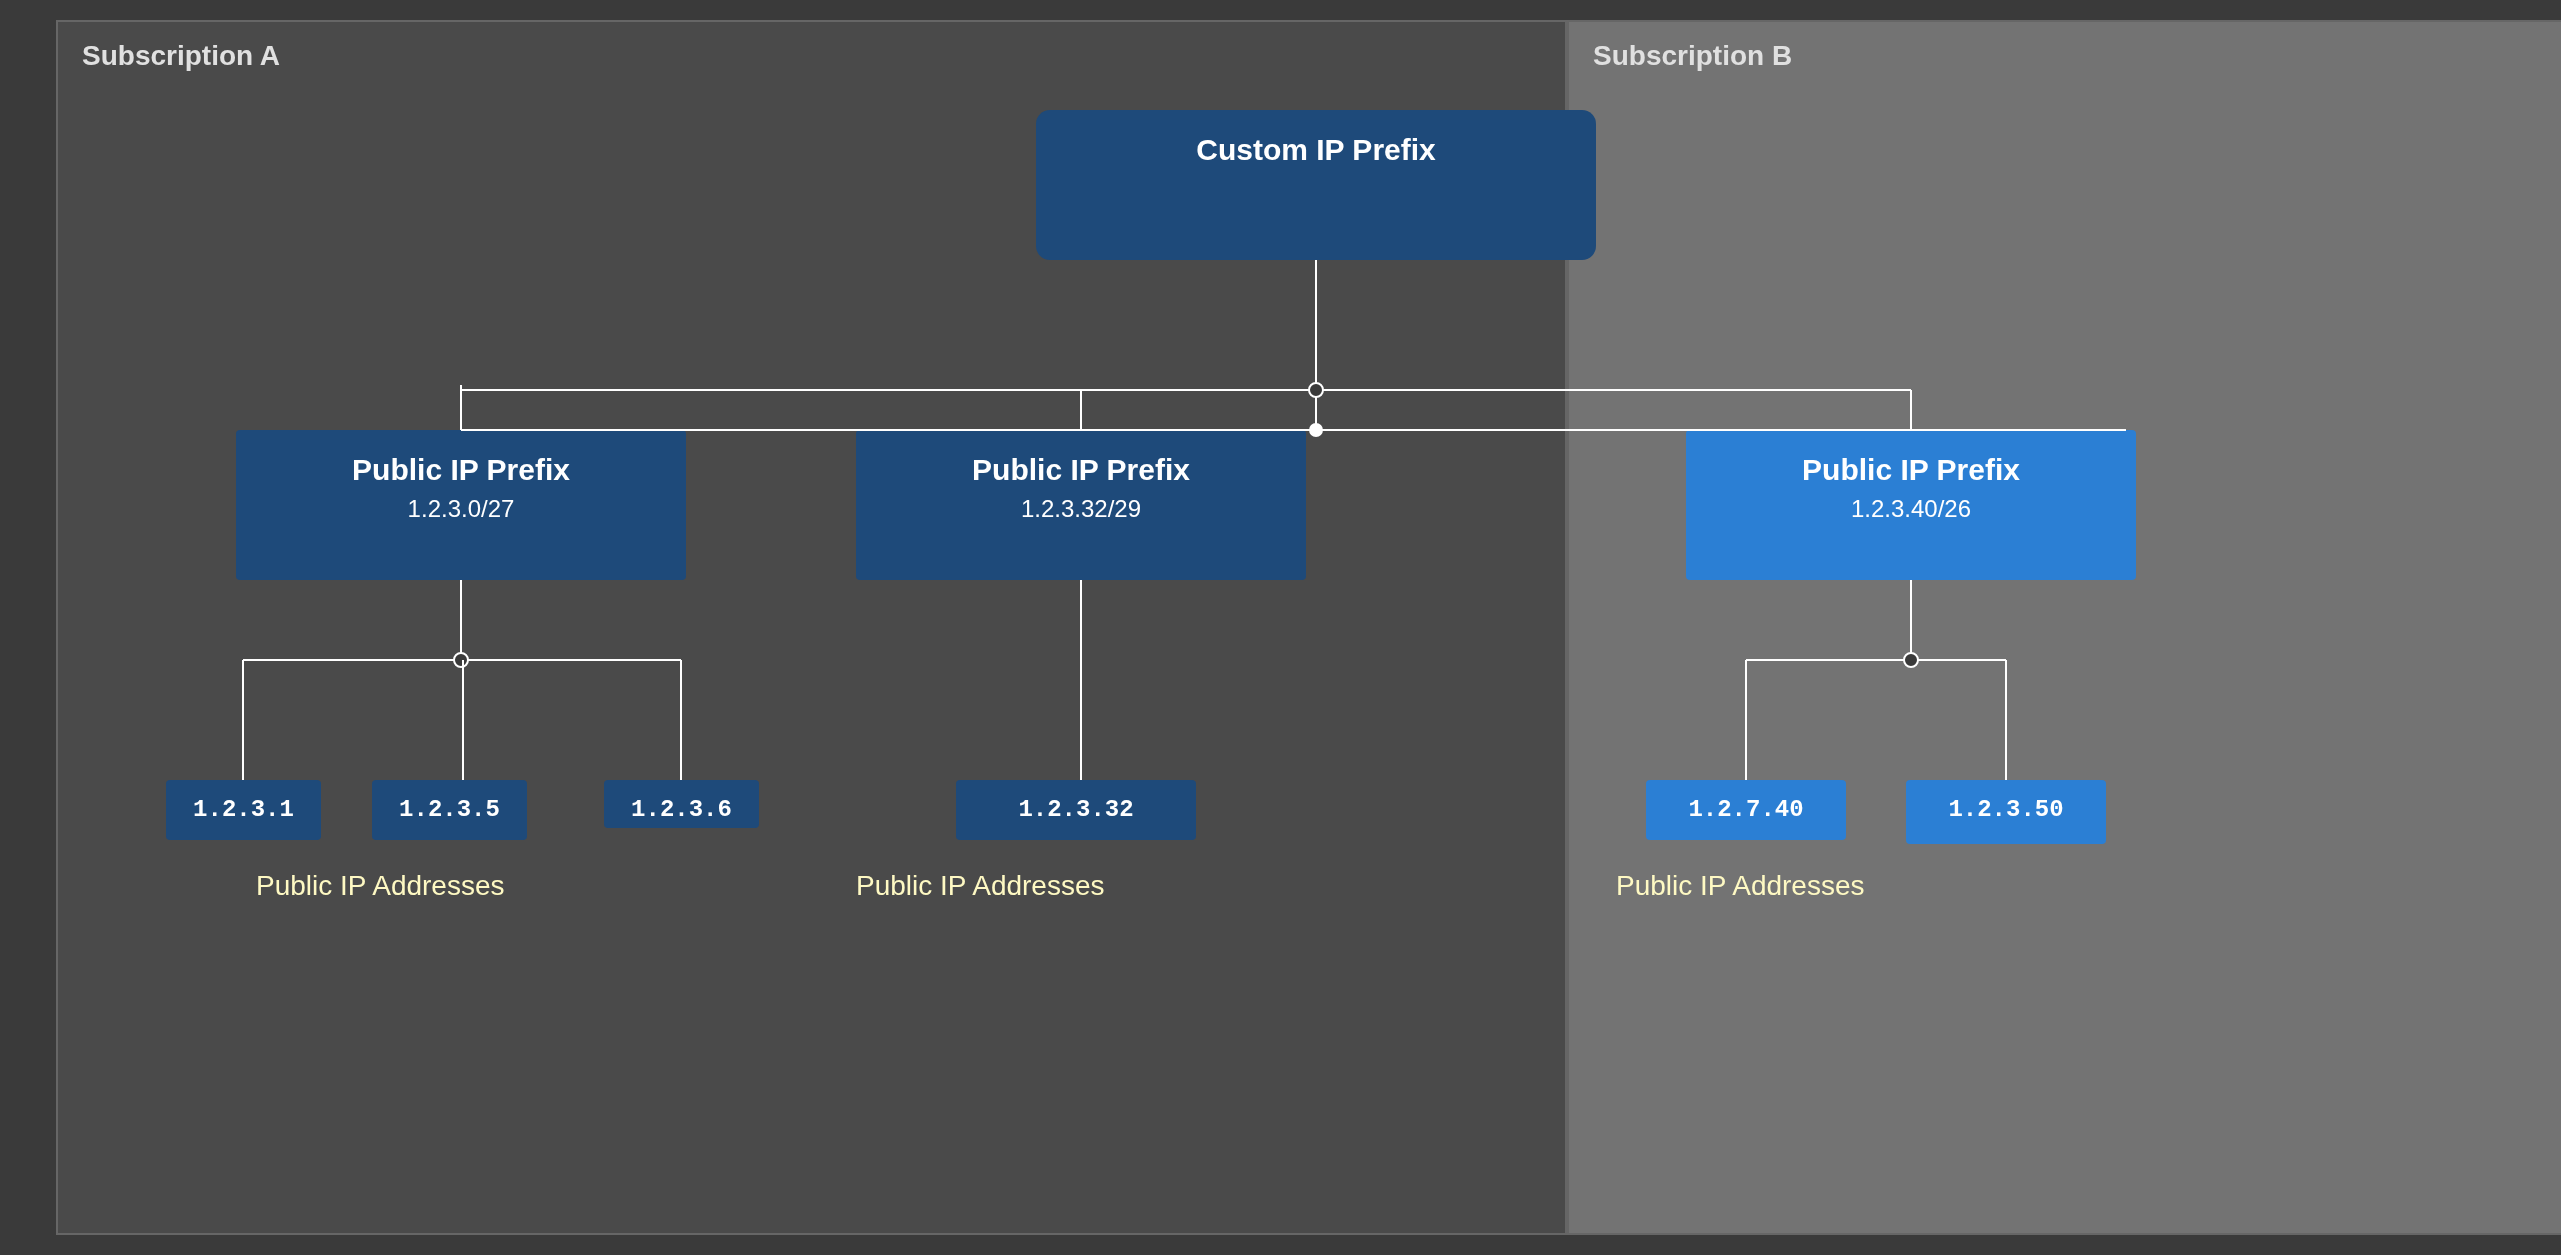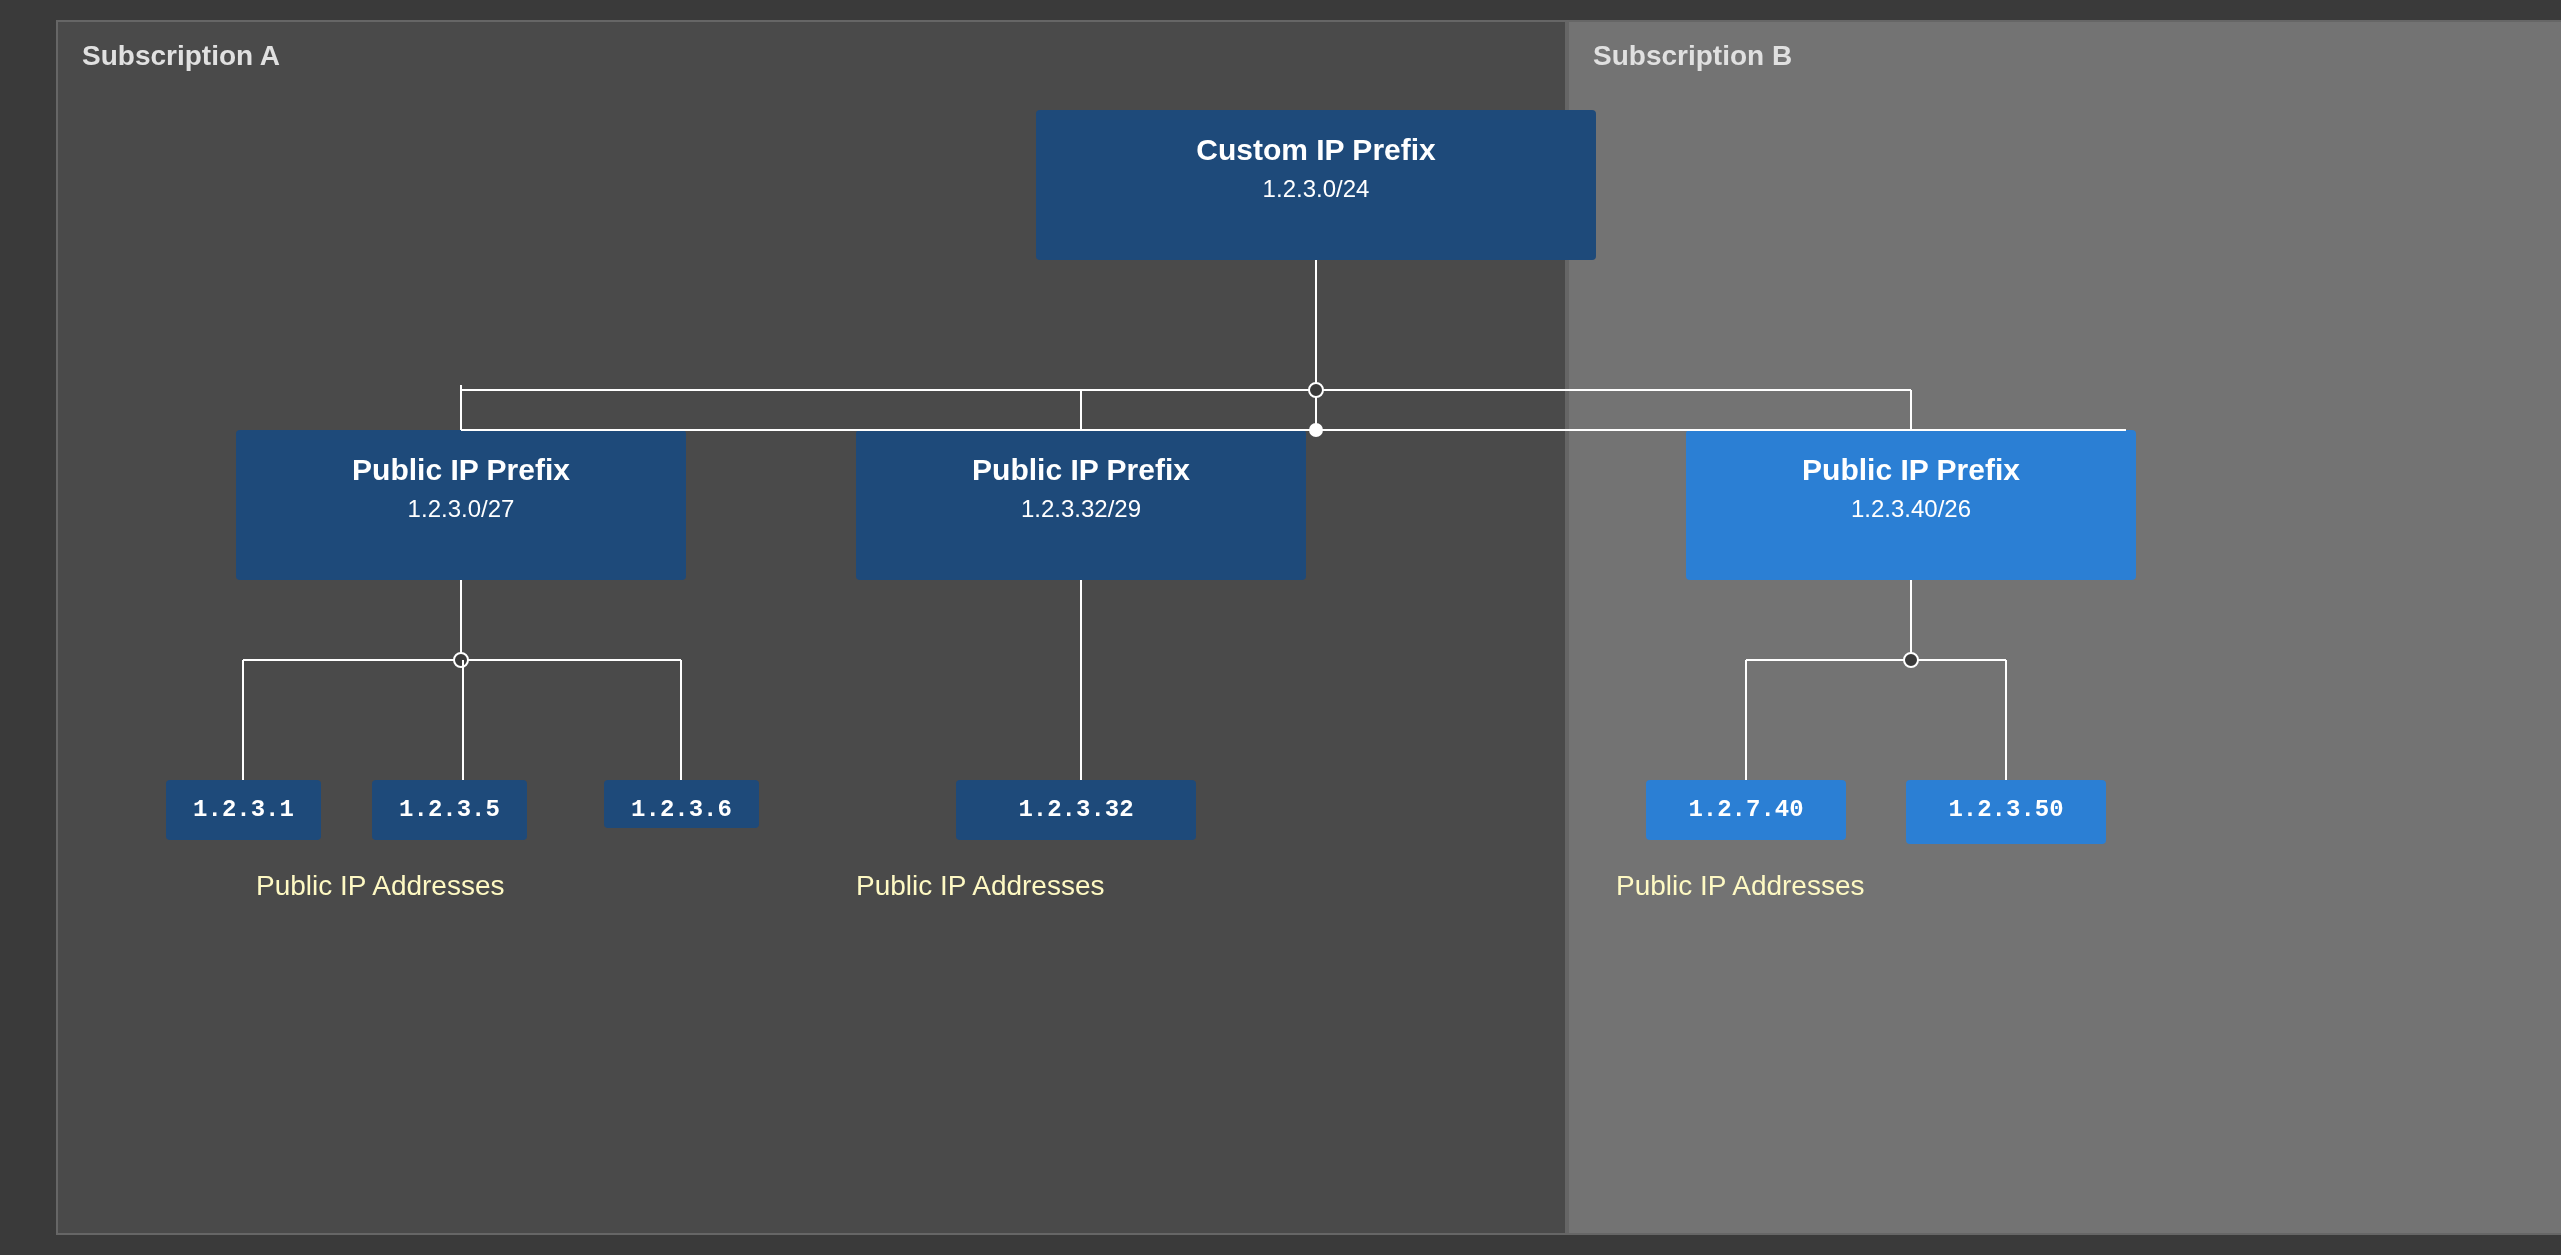--- a/index.html
+++ b/index.html
@@ -112,23 +112,22 @@
 <div class="main-container">
 
   <div class="subscription-panel subscription-a">
     <div class="subscription-label">Subscription A</div>
   </div>
 
   <div class="subscription-panel subscription-b">
     <div class="subscription-label">Subscription B</div>
   </div>
 
-  <div class="ip-box" style="left: 1000px; top: 110px; width: 560px; height: 150px; padding: 20px 14px;">
+  <div class="ip-box" style="left: 1000px; top: 110px; width: 560px; height: 150px; padding: 20px 14px; border-radius: 14px;">
     <div class="ip-box-title">Custom IP Prefix</div>
-    <div class="ip-box-subtitle">1.2.3.0/24</div>
   </div>
 
   <div class="ip-box" style="left: 200px; top: 430px; width: 450px; height: 150px; padding: 20px 30px;">
     <div class="ip-box-title">Public IP Prefix</div>
     <div class="ip-box-subtitle">1.2.3.0/27</div>
   </div>
 
   <div class="ip-box" style="left: 820px; top: 430px; width: 450px; height: 150px; padding: 20px 30px;">
     <div class="ip-box-title">Public IP Prefix</div>
     <div class="ip-box-subtitle">1.2.3.32/29</div>

